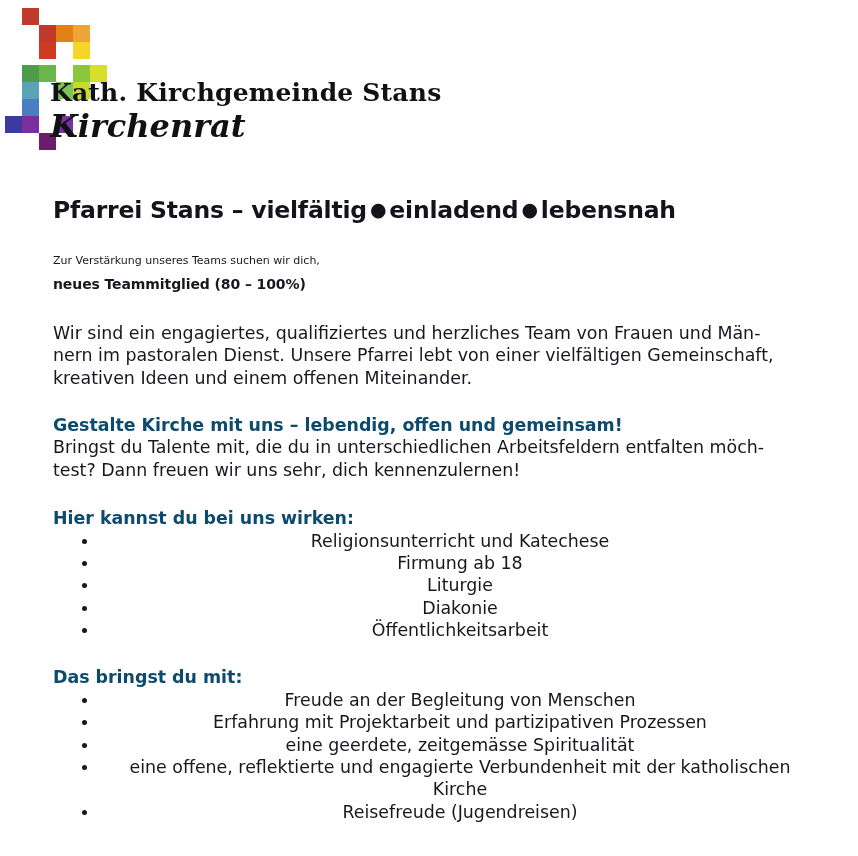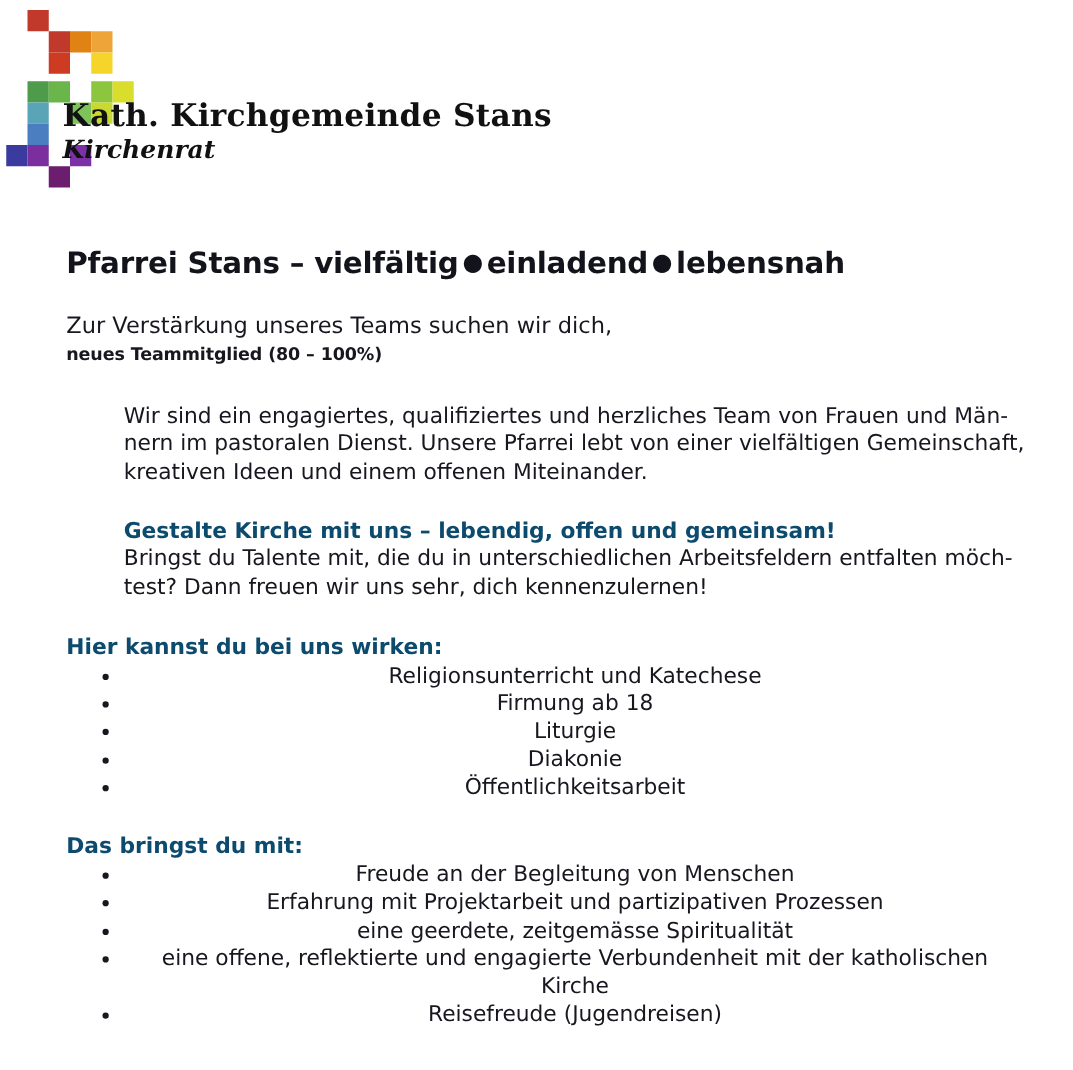--- a/index.html
+++ b/index.html
@@ -56,21 +56,21 @@
     font-size: 25px;
     letter-spacing: 0.2px;
     color: #111111;
     line-height: 1.05;
     white-space: nowrap;
   }
   .logo-line2 {
     font-family: "DejaVu Serif", serif;
     font-weight: bold;
     font-style: italic;
-    font-size: 20px;
+    font-size: 32px;
     color: #111111;
     line-height: 1.15;
     margin-top: 2px;
     white-space: nowrap;
   }
 
   
   .content {
     position: absolute;
     left: 53px;
@@ -91,38 +91,37 @@
   .headline .dot {
     font-size: 19px;
     vertical-align: 2px;
     padding: 0 3px;
   }
 
   .blk {
     margin-top: 26px;
   }
   .line {
-    font-size: 18px;
+    font-size: 11px;
     line-height: 21.5px;
     color: #17171f;
     white-space: nowrap;
   }
   .line.bold-big {
     font-weight: bold;
     font-size: 14px;
     line-height: 25px;
     letter-spacing: -0.1px;
   }
 
   .para {
     margin-top: 25px;
     font-size: 17.4px;
     line-height: 22.6px;
     color: #17171f;
-    margin-left: 46px;
   }
   .para .l { display: block; white-space: nowrap; }
 
   .sec-head {
     font-weight: bold;
     font-size: 17.4px;
     line-height: 22px;
     color: #0c4a6e;
     white-space: nowrap;
   }

